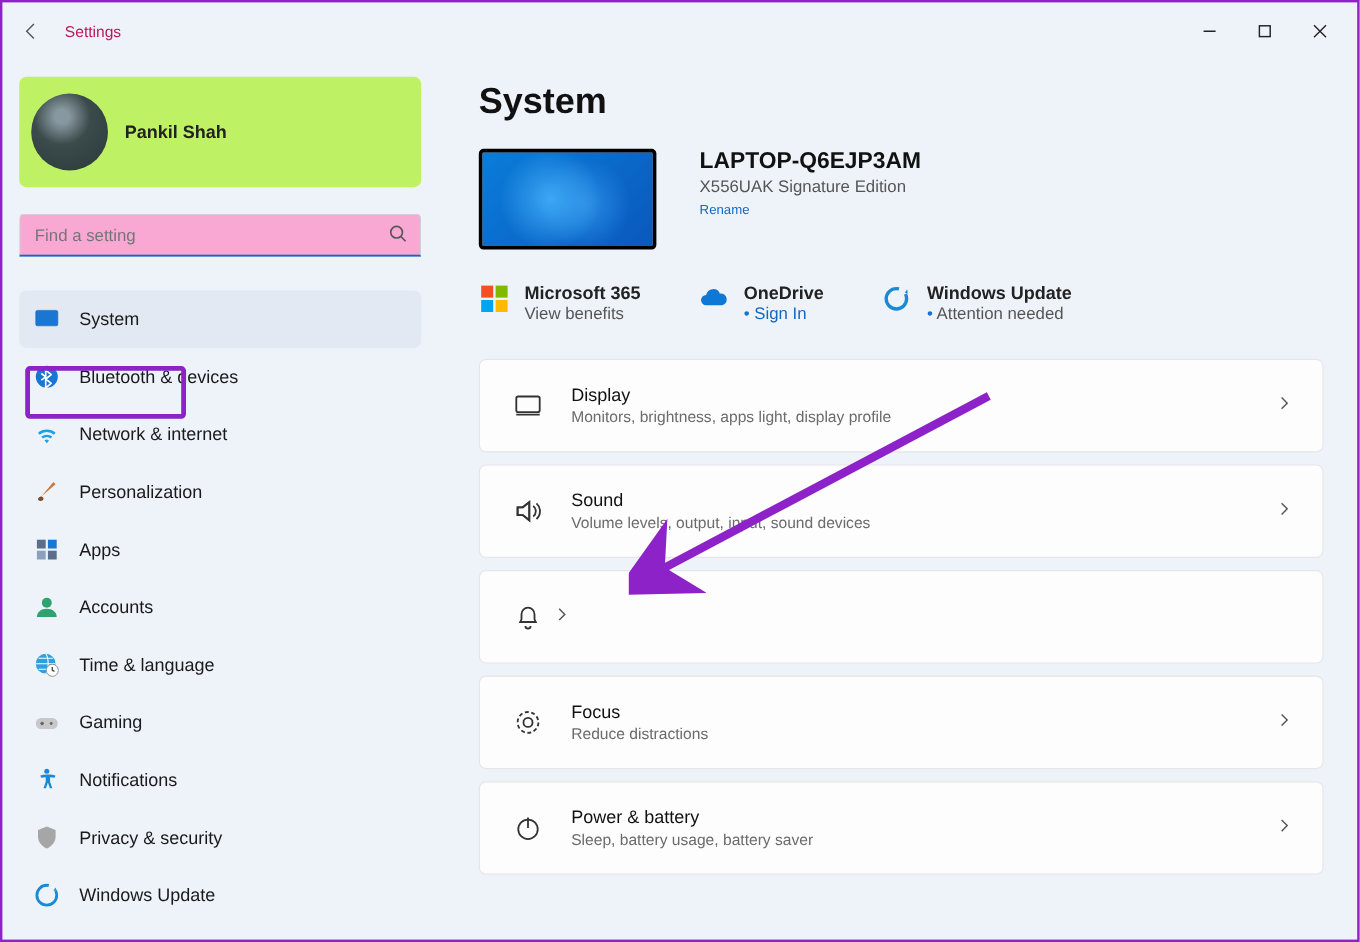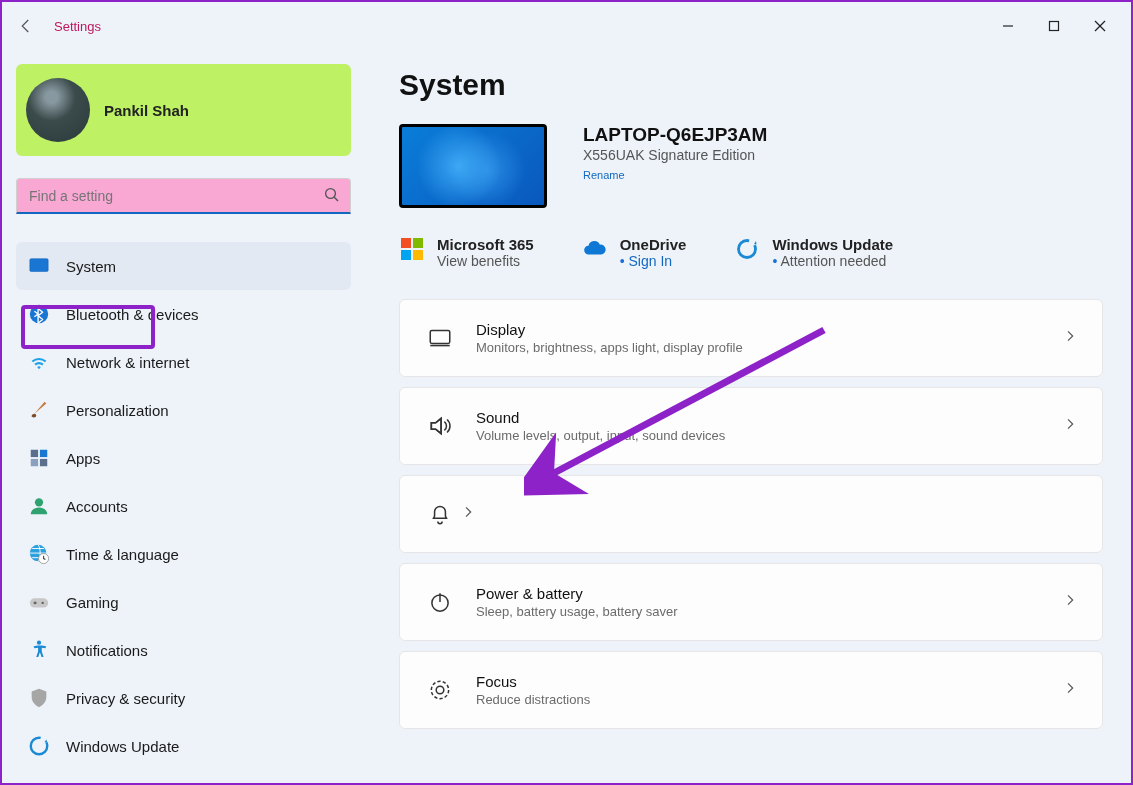--- a/index.html
+++ b/index.html
@@ -291,42 +291,42 @@
               <path d="M18 16H6l1-2V10a5 5 0 0110 0v4l1 2zM10 19a2 2 0 004 0"></path>
             </svg>
           </div>
         <div class="card-chevron"><svg width="16" height="16" viewBox="0 0 24 24" fill="none" stroke="currentColor" stroke-width="1.8">
               <path d="M9 5l7 7-7 7"></path>
             </svg></div>
       </div>
       <div class="card">
         <div class="card-icon">
             <svg width="26" height="26" viewBox="0 0 24 24" fill="none" stroke="currentColor" stroke-width="1.4">
+              <circle cx="12" cy="12" r="8" stroke-dasharray="3 2"></circle>
+              <circle cx="12" cy="12" r="3.5"></circle>
+            </svg>
+          </div>
+        <div class="card-text">
+          <div class="card-title">Focus</div>
+          <div class="card-sub">Reduce distractions</div>
+        </div>
+        <div class="card-chevron"><svg width="16" height="16" viewBox="0 0 24 24" fill="none" stroke="currentColor" stroke-width="1.8">
+              <path d="M9 5l7 7-7 7"></path>
+            </svg></div>
+      </div>
+      <div class="card">
+        <div class="card-icon">
+            <svg width="26" height="26" viewBox="0 0 24 24" fill="none" stroke="currentColor" stroke-width="1.4">
               <circle cx="12" cy="13" r="7.5"></circle>
               <line x1="12" y1="4" x2="12" y2="12"></line>
             </svg>
           </div>
         <div class="card-text">
           <div class="card-title">Power &amp; battery</div>
           <div class="card-sub">Sleep, battery usage, battery saver</div>
-        </div>
-        <div class="card-chevron"><svg width="16" height="16" viewBox="0 0 24 24" fill="none" stroke="currentColor" stroke-width="1.8">
-              <path d="M9 5l7 7-7 7"></path>
-            </svg></div>
-      </div>
-      <div class="card">
-        <div class="card-icon">
-            <svg width="26" height="26" viewBox="0 0 24 24" fill="none" stroke="currentColor" stroke-width="1.4">
-              <circle cx="12" cy="12" r="8" stroke-dasharray="3 2"></circle>
-              <circle cx="12" cy="12" r="3.5"></circle>
-            </svg>
-          </div>
-        <div class="card-text">
-          <div class="card-title">Focus</div>
-          <div class="card-sub">Reduce distractions</div>
         </div>
         <div class="card-chevron"><svg width="16" height="16" viewBox="0 0 24 24" fill="none" stroke="currentColor" stroke-width="1.8">
               <path d="M9 5l7 7-7 7"></path>
             </svg></div>
       </div>
     </div>
   </main>
 </div>
 
 <div class="highlight-box"></div>

